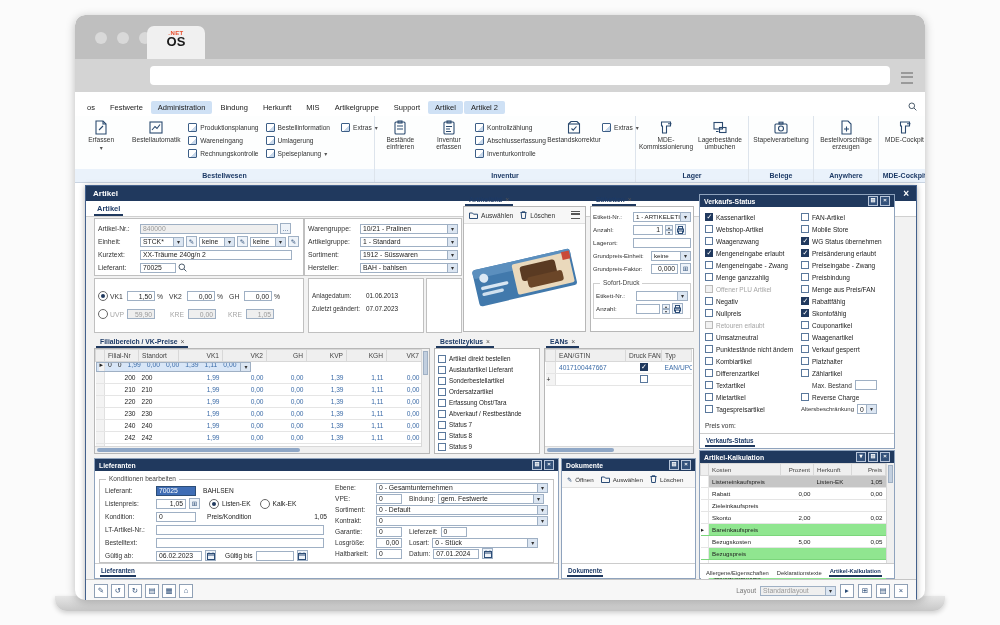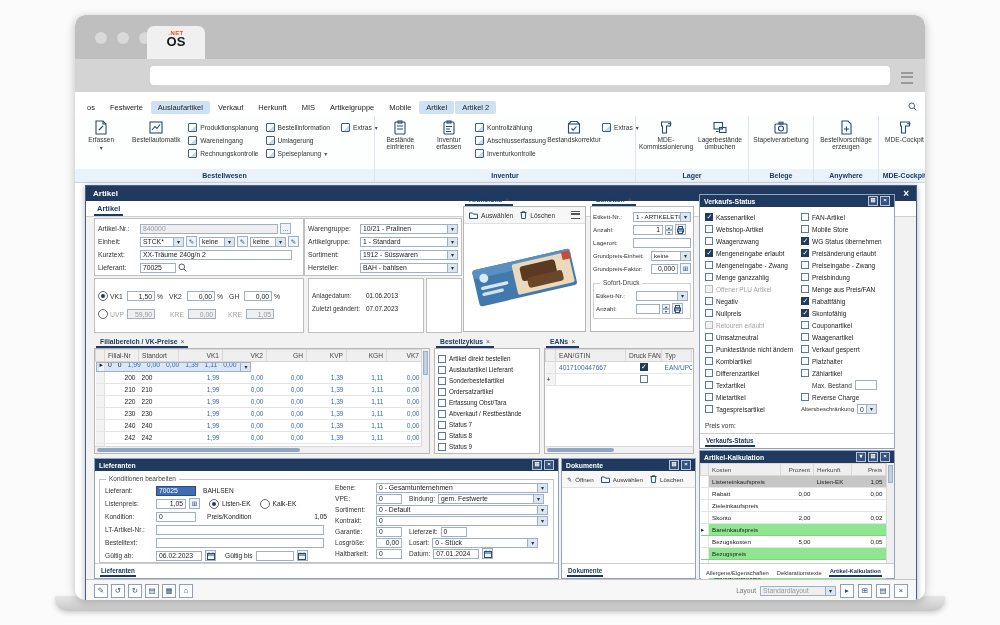--- a/index.html
+++ b/index.html
@@ -125,31 +125,31 @@
     <div class="bar"></div>
     <span class="burg"></span>
   </div>
 
   <div class="menubar">
 
       <span class="mi">os</span>
 
       <span class="mi">Festwerte</span>
 
-      <span class="mi hl">Auslaufartikel</span>
-
-      <span class="mi">Verkauf</span>
+      <span class="mi hl">Administration</span>
+
+      <span class="mi">Bindung</span>
 
       <span class="mi">Herkunft</span>
 
       <span class="mi">MIS</span>
 
       <span class="mi">Artikelgruppe</span>
 
-      <span class="mi">Mobile</span>
+      <span class="mi">Support</span>
 
       <span class="mi hl">Artikel</span>
 
       <span class="mi hl">Artikel 2</span>
 
     <span class="msearch"><svg width="9" height="9" viewBox="0 0 9 9">
           <circle cx="3.8" cy="3.8" r="2.8" fill="none" stroke="#4a5a6a" stroke-width="1"></circle>
           <line x1="6" y1="6" x2="8.4" y2="8.4" stroke="#4a5a6a" stroke-width="1"></line>
         </svg></span>
   </div>

